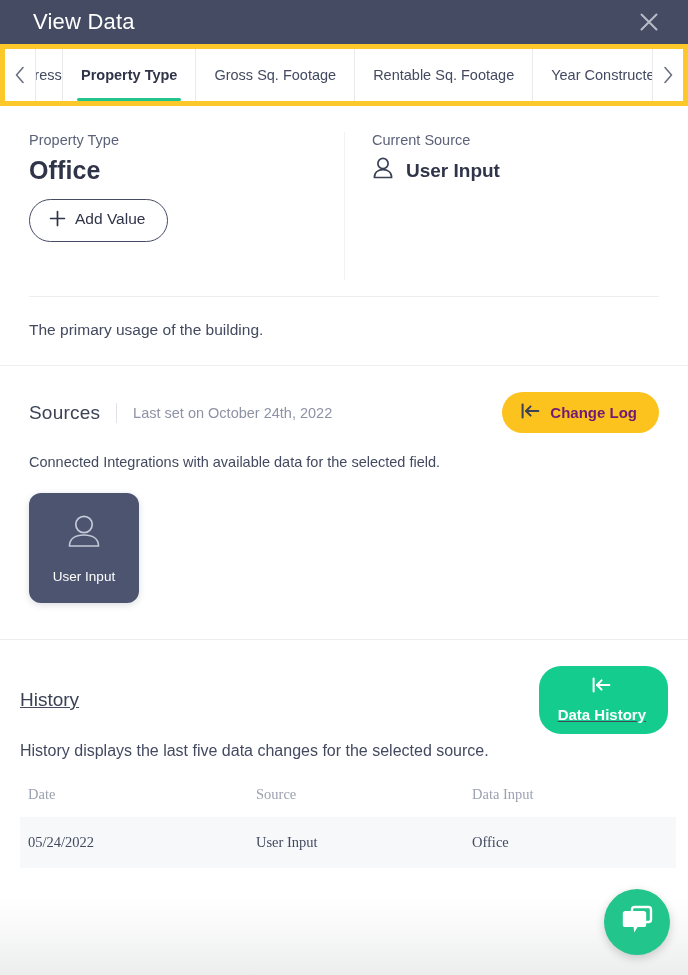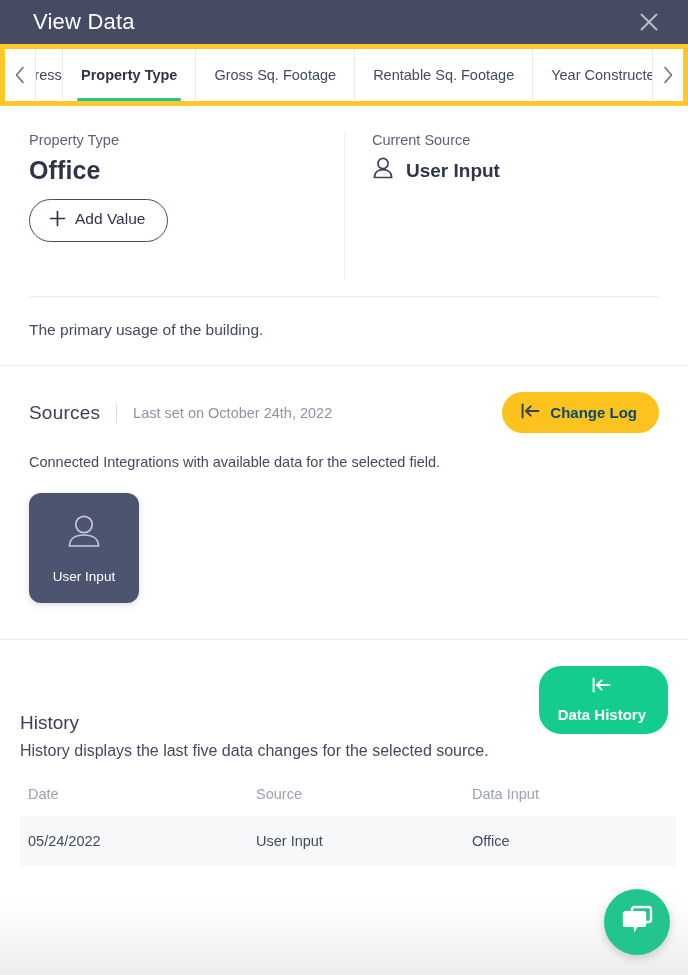--- a/index.html
+++ b/index.html
@@ -214,21 +214,21 @@
     border-radius: 22px;
     padding: 11px 22px 11px 19px;
     font-size: 15px;
     font-weight: bold;
     cursor: pointer;
     margin-left: auto;
     white-space: nowrap;
   }
   .pill-yellow {
     background: #fcc21d;
-    color: #0c4a6e;
+    color: #701a75;
     text-align: right;
   }
   .pill-green {
     background: #14cc8d;
     color: #ffffff;
     flex-direction: column;
   }
   .sources-desc {
     font-size: 14.5px;
     color: #434a60;
@@ -257,37 +257,39 @@
     color: #ffffff;
     font-size: 13.5px;
   }
 
   
   .history-section {
     padding: 26px 20px 0 20px;
   }
   .history-head {
     display: flex;
-    align-items: flex-end;
+    align-items: center;
     min-height: 40px;
+    text-decoration: underline;
   }
   .history-title {
     font-size: 19px;
     color: #3b4256;
   }
   .history-desc {
     font-size: 16px;
     color: #434a60;
     margin-top: 8px;
   }
   .history-table {
     width: 648px;
     border-collapse: collapse;
     margin-top: 26px;
     table-layout: fixed;
+    font-family: Liberation Serif, serif;
   }
   .history-table th {
     text-align: left;
     font-size: 14.5px;
     font-weight: normal;
     color: #9da2b2;
     padding: 0 0 14px 0;
   }
   .history-table td {
     font-size: 14.5px;

